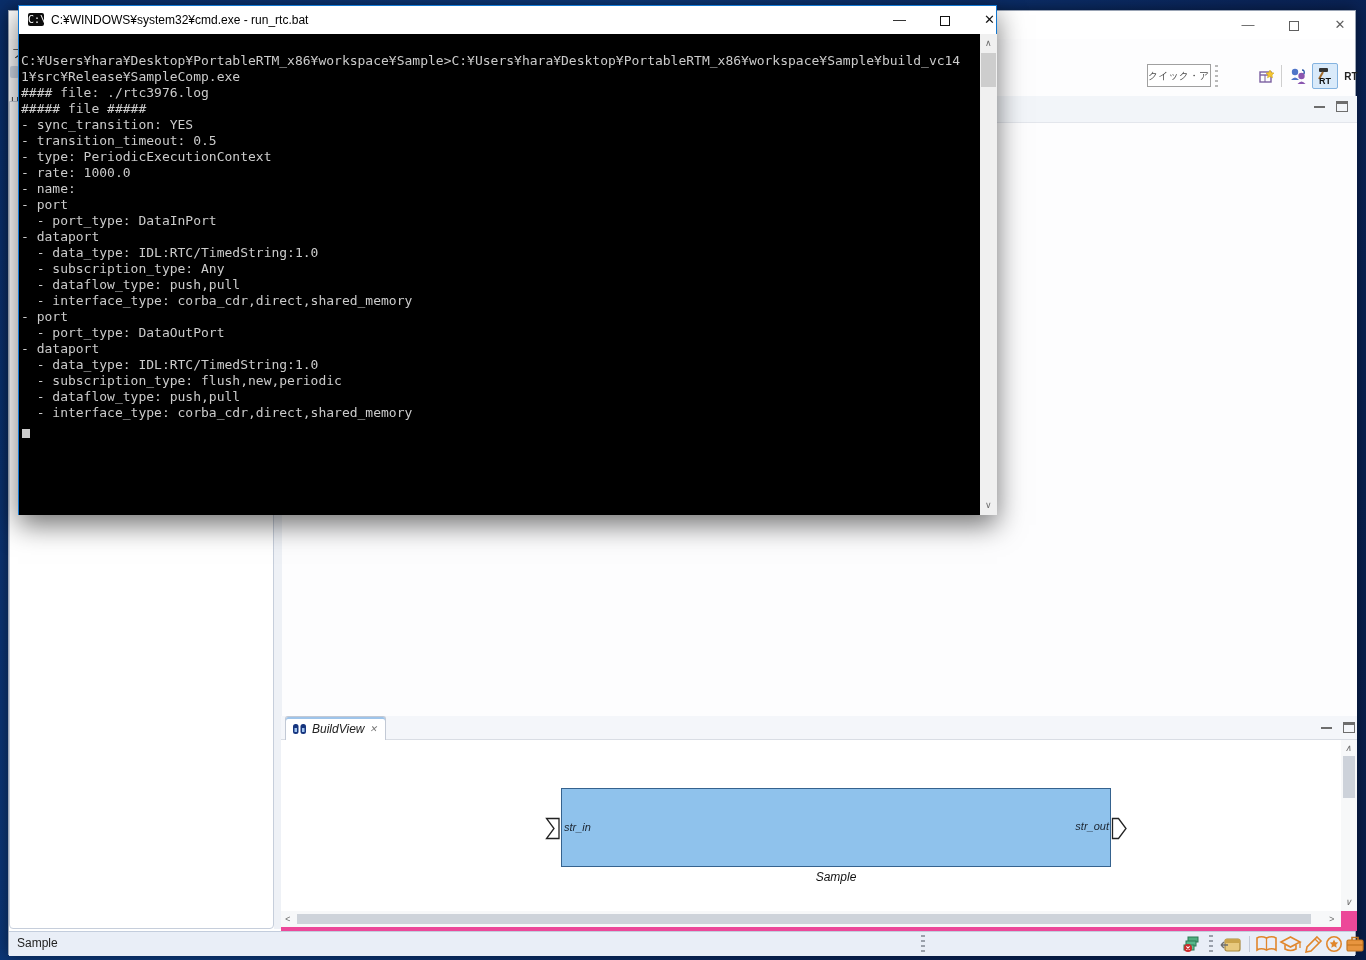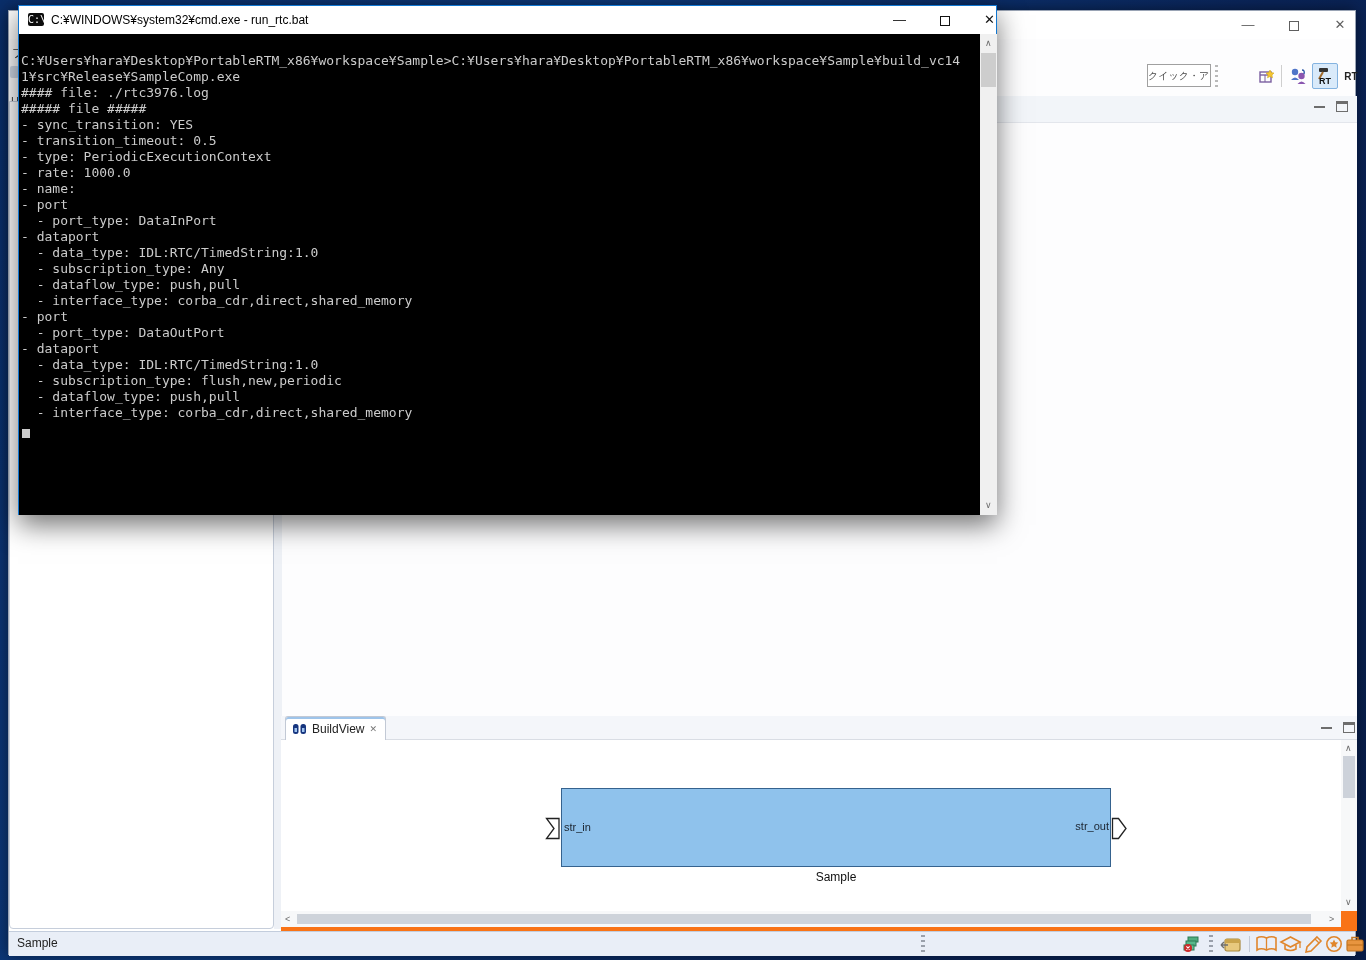--- a/index.html
+++ b/index.html
@@ -33,21 +33,21 @@
   .ph-min { position:absolute; top:9px; width:11px; height:3px; border-bottom:2px solid #6d6d6d; }
   .ph-max { position:absolute; top:5px; width:12px; height:11px; border:1px solid #6d6d6d; border-top:3px solid #6d6d6d; }
 
   
   .left-panel { position:absolute; left:0; top:90px; width:265px; height:828px;
     background:#ffffff; border:1px solid #c6cedb; border-radius:0 0 4px 4px; }
   .sash-v { position:absolute; left:265px; top:90px; width:8px; height:828px; background:#eef1f6; }
   .editor-area { position:absolute; left:273px; top:112px; width:1075px; height:593px; background:#fdfdfe; }
 
   
-  #build-view { position:absolute; left:272px; top:705px; width:1076px; height:215px; background:#f97316; }
+  #build-view { position:absolute; left:272px; top:705px; width:1076px; height:215px; background:#ec4899;font-style:italic; }
   .bv-tabbar { position:absolute; left:0; top:0; width:100%; height:24px;
     background:#f4f6fa; border-bottom:1px solid #d9dde4; }
   .bv-tab { position:absolute; left:4px; top:0; height:24px; padding:0 8px 0 6px;
     background:#fff; border:1px solid #c2c9d5; border-bottom:none; border-radius:3px 3px 0 0;
     box-shadow:inset 0 2px 0 #9ec4ea; display:flex; align-items:center; gap:5px; }
   .bv-tab-label { font-size:12px; color:#222; }
   .bv-tab-close { font-size:9px; color:#777; }
   .bv-content { position:absolute; left:0; top:24px; width:1060px; height:171px; background:#ffffff;padding-left:28px; }
   .bv-vscroll { position:absolute; left:1060px; top:24px; width:16px; height:171px; background:#f7f8f9; }
   .bv-hscroll { position:absolute; left:0; top:195px; width:1060px; height:16px; background:#f7f8f9; }

